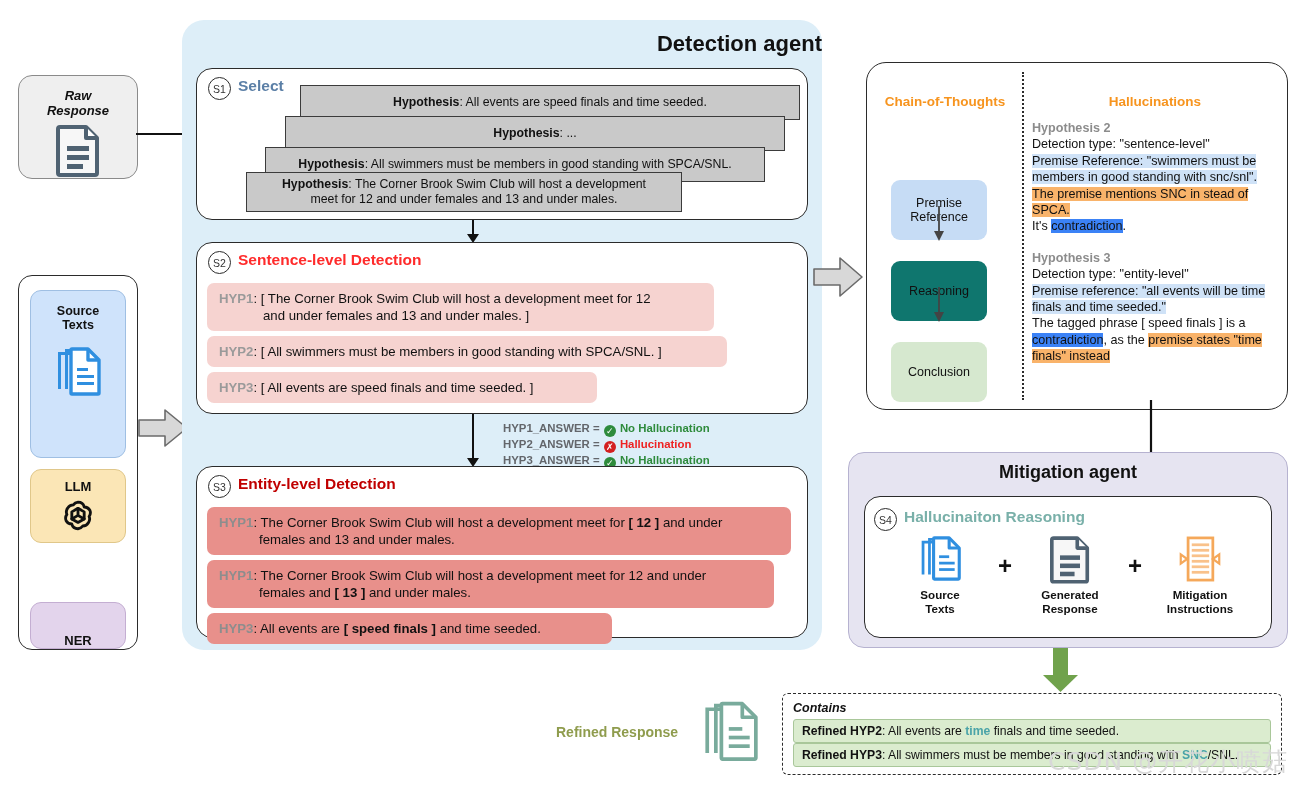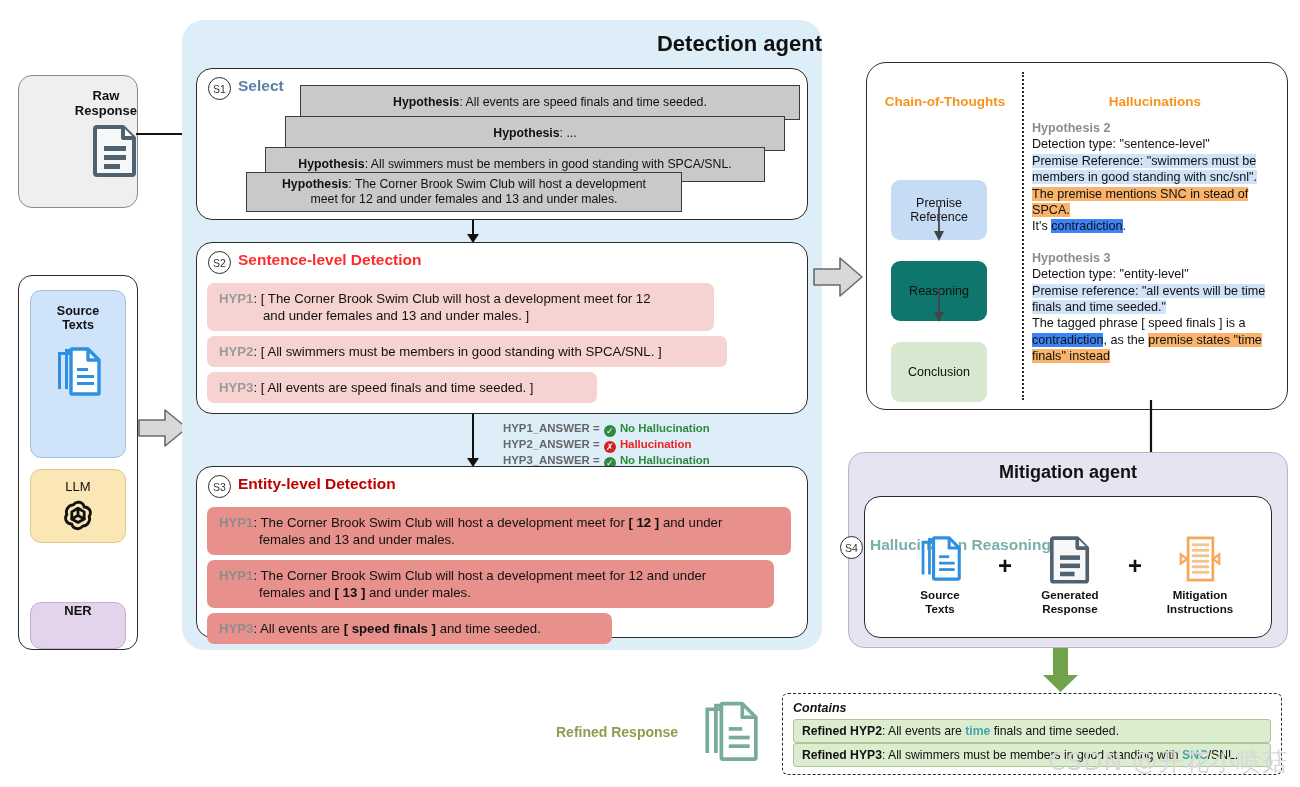--- a/index.html
+++ b/index.html
@@ -2,36 +2,36 @@
 <html><head>
 <meta charset="utf-8">
 <style>
   html,body{margin:0;padding:0;background:#ffffff;}
   body{width:1300px;height:787px;position:relative;overflow:hidden;
        font-family:"Liberation Sans","DejaVu Sans",sans-serif;
        -webkit-font-smoothing:antialiased;}
   .abs{position:absolute;box-sizing:border-box;}
 
   
-  #raw-response{left:18px;top:75px;width:120px;height:133px;background:#efefef;
+  #raw-response{left:18px;top:75px;width:120px;height:104px;background:#efefef;
     border:1.5px solid #8a8a8a;border-radius:14px;display:flex;flex-direction:column;
-    align-items:flex-end;justify-content:flex-start;padding-top:12px;}
+    align-items:center;justify-content:flex-start;padding-top:12px;font-style:italic;}
   #raw-response .ttl{font-weight:bold;font-size:13px;color:#111;text-align:center;line-height:15px;}
 
   #resource-box{left:18px;top:275px;width:120px;height:375px;background:#fff;
     border:1.8px solid #2b2b2b;border-radius:14px;display:flex;flex-direction:column;
     align-items:center;padding-top:14px;gap:11px;}
   #source-texts{width:94px;height:158px;background:#cfe3fb;border:1.3px solid #9fbfe3;
     border-radius:11px;display:flex;flex-direction:column;align-items:center;padding-top:13px;}
   #source-texts .ttl{font-weight:bold;font-size:12.5px;color:#111;text-align:center;line-height:14px;}
   #llm-box{width:94px;height:74px;background:#fbe6b6;border:1.3px solid #e0c78a;border-radius:11px;
     display:flex;flex-direction:column;align-items:center;justify-content:center;gap:2px;}
-  #llm-box .ttl{font-weight:normal;font-size:13px;color:#111;}
+  #llm-box .ttl{font-weight:bold;font-size:13px;color:#111;}
   #ner-box{width:94px;height:46px;background:#e3d4ec;border:1.3px solid #c4aed2;border-radius:11px;
-    display:flex;align-items:flex-start;justify-content:center;margin-top:48px;}
+    display:flex;align-items:flex-end;justify-content:center;margin-top:48px;}
   #ner-box .ttl{font-weight:bold;font-size:13px;color:#111;}
 
   
   #detection-agent{left:182px;top:20px;width:640px;height:630px;background:#ddeef8;
     border-radius:22px;}
   #detection-title{left:182px;top:31px;width:640px;text-align:right;font-size:22px;
     font-weight:bold;color:#111;}
 
   .stage{background:#fff;border:1.6px solid #2b2b2b;border-radius:16px;}
   .badge{width:21px;height:21px;border-radius:50%;border:1.4px solid #2b2b2b;background:#fff;
@@ -284,21 +284,21 @@
 </div>
 
 <svg class="abs" style="left:1140px;top:400px;" width="24" height="150">
   <line x1="11" y1="0" x2="11" y2="138" stroke="#111" stroke-width="2.2"></line>
   <polygon points="4,134 18,134 11,148" fill="#111"></polygon>
 </svg>
 
 <div class="abs" id="mitigation-agent"></div>
 <div class="abs" id="mitigation-title">Mitigation agent</div>
 <div class="abs stage" id="s4"></div>
-<div class="abs stage-head" style="left:840px;top:508px;margin-top:28px;">
+<div class="abs stage-head" style="left:874px;top:508px;">
   <span class="badge">S4</span>
   <span class="stage-label" style="color:#79b0a9;">Hallucinaiton Reasoning</span>
 </div>
 
 <div class="abs" id="s4-icons">
   <div class="iconcol">
     <span>
       <svg width="44" height="50" viewBox="0 0 48 52">
         <path d="M4 6 h18 v3 h-15 v34 h-3 z" fill="#2f8fe0"></path>
         <path d="M11 3 h20 v3 h-17 v37 h-3 z" fill="#2f8fe0"></path>

